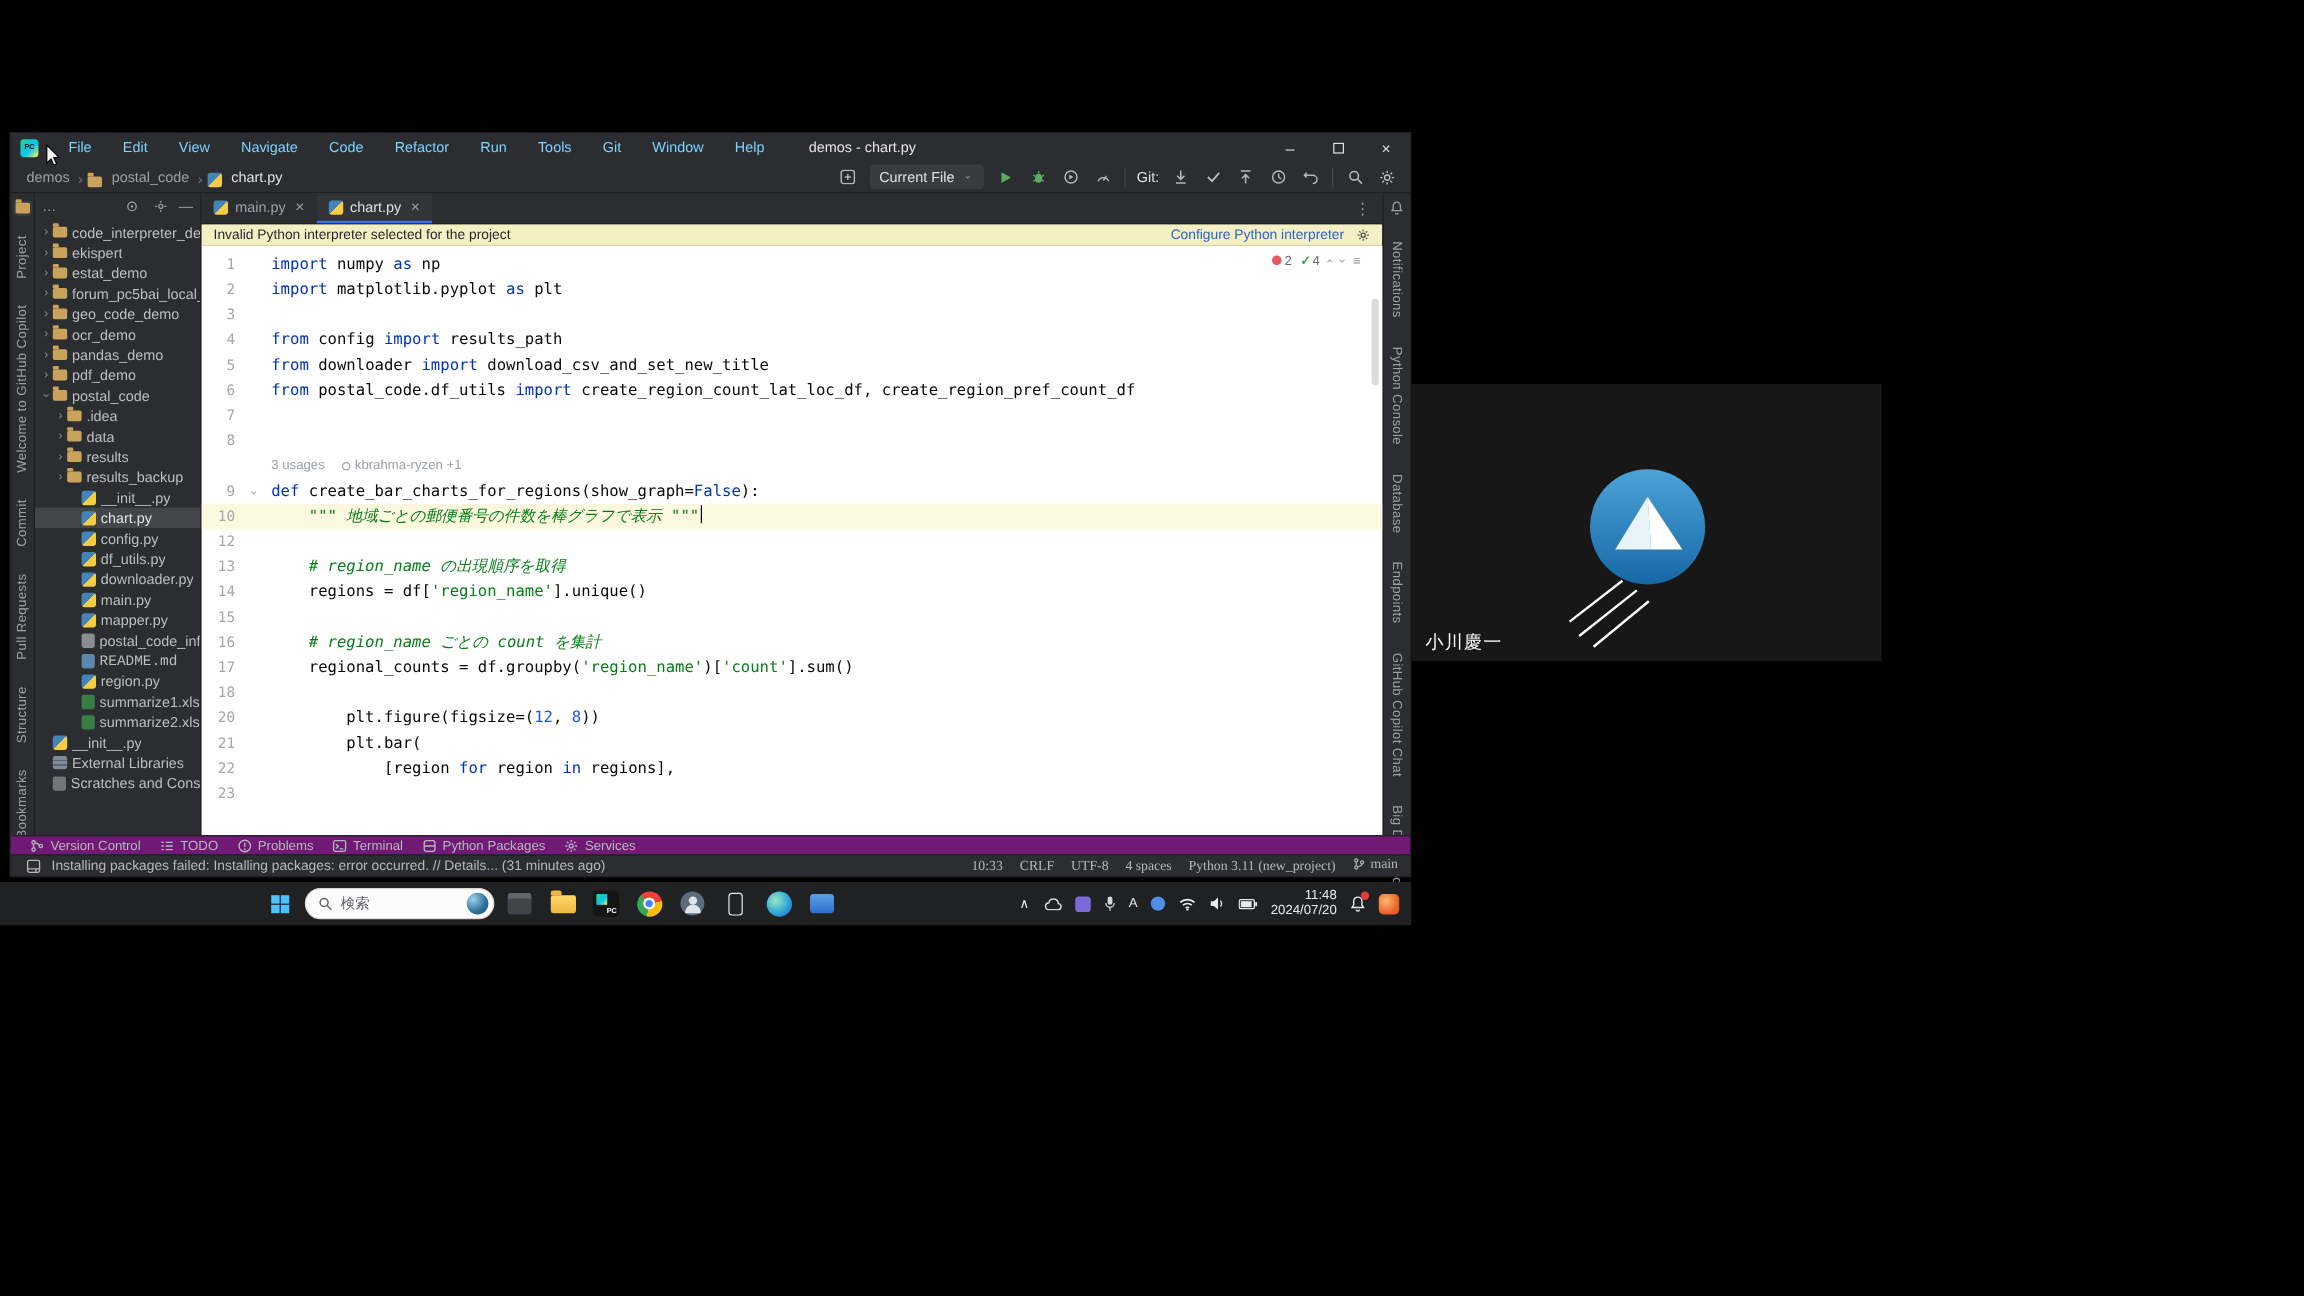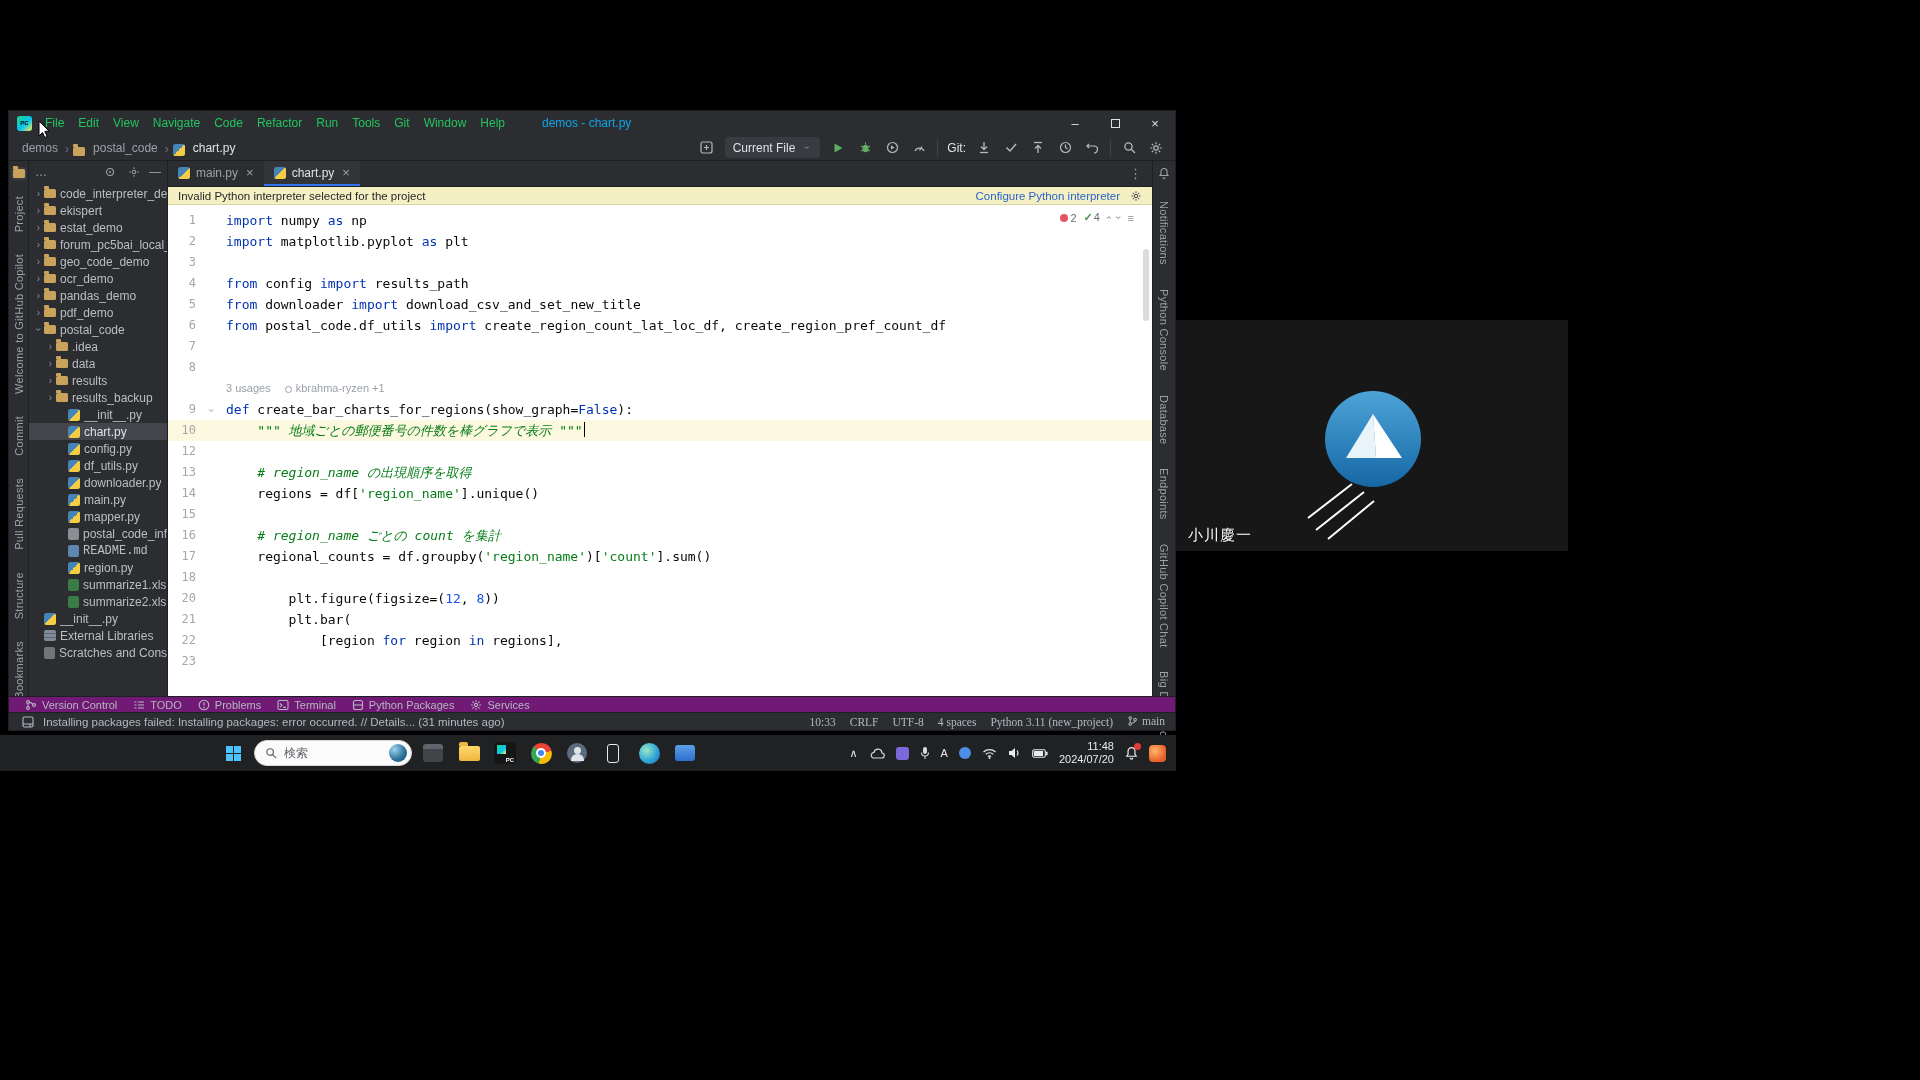--- a/index.html
+++ b/index.html
@@ -7,22 +7,22 @@
   *{box-sizing:border-box;}
 
   
   #ide{position:absolute;left:8px;top:110px;width:1168px;height:621px;background:#2b2d30;
     border:1px solid #1e1f22;color:#dfe1e5;font-size:12px;}
 
   .titlebar{height:24px;display:flex;align-items:center;background:#2b2d30;}
   .app-icon{width:15px;height:15px;border-radius:3px;margin:0 6px 0 8px;flex:none;
     background:linear-gradient(135deg,#21d789 0%,#07c3f2 55%,#fcf84a 100%);
     display:flex;align-items:center;justify-content:center;font-size:6px;font-weight:bold;color:#000;}
-  .menu-item{padding:0 7px;height:100%;display:flex;align-items:center;color:#22c55e;cursor:default;}
-  .win-title{margin-left:30px;color:#0ea5e9;}
+  .menu-item{padding:0 7px;height:100%;display:flex;align-items:center;color:#7dd3fc;cursor:default;margin-left:12px;}
+  .win-title{margin-left:30px;color:#e5e5e5;}
   .win-btns{margin-left:auto;display:flex;height:100%;}
   .win-btn{width:40px;height:100%;display:flex;align-items:center;justify-content:center;color:#dfe1e5;font-size:13px;}
   .win-btn .boxglyph{width:9px;height:9px;border:1px solid #dfe1e5;display:block;}
 
   .navbar{height:26px;display:flex;align-items:center;padding:0 10px;border-bottom:1px solid #1e1f22;}
   .crumbs{display:flex;align-items:flex-end;gap:2px;}
   .crumb{color:#9da0a8;padding:1px 3px;border-radius:3px;}
   .crumb.last{color:#dfe1e5;}
   .crumb-sep{color:#6f737a;margin:0 2px;}
   .nav-right{margin-left:auto;display:flex;align-items:center;gap:9px;color:#b4b8bf;}

